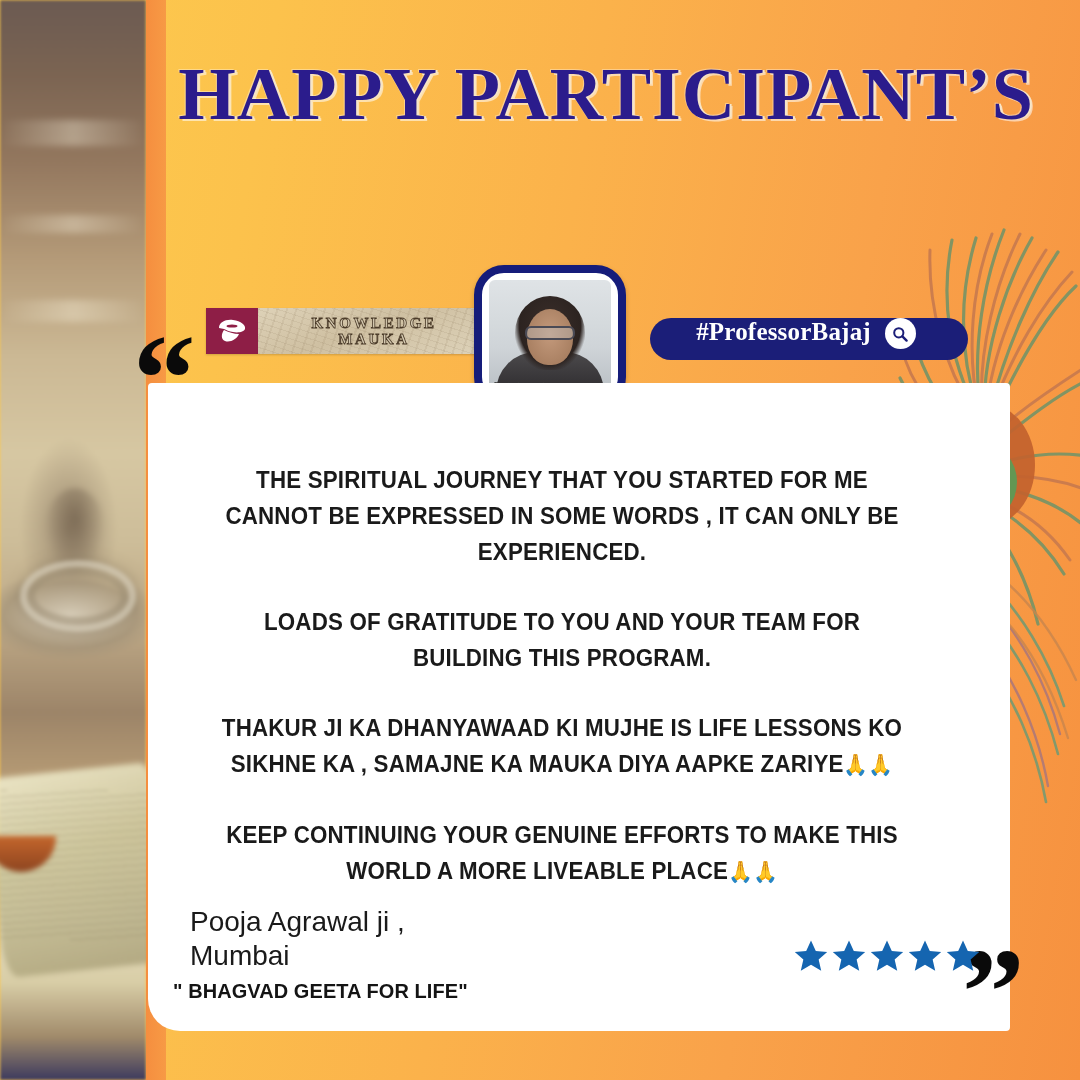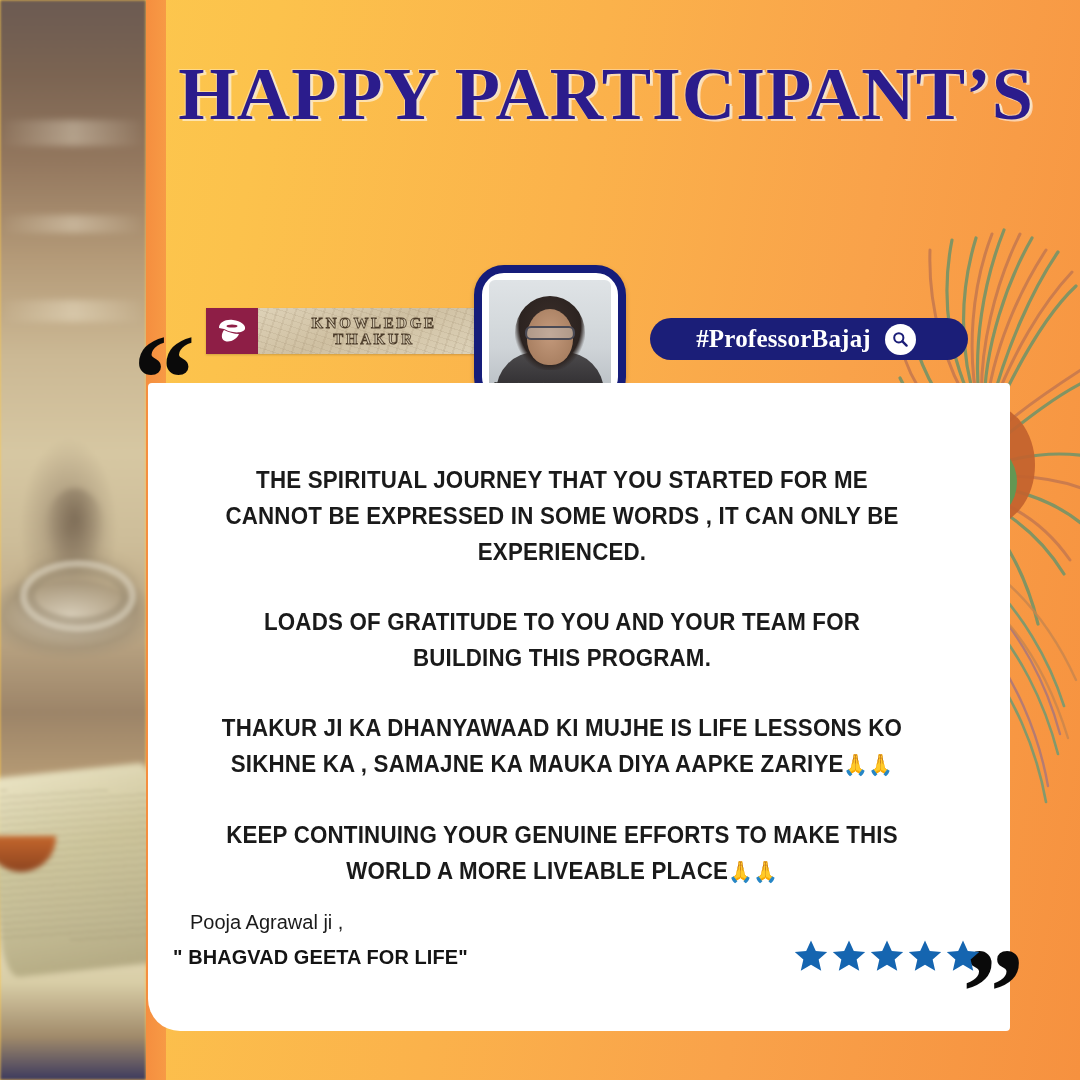--- a/index.html
+++ b/index.html
@@ -180,21 +180,21 @@
     font-size:7px; font-weight:bold; color:#3a3a3a;
     letter-spacing:.2px;
   }
 
   
   .pill {
     position:absolute; left:650px; top:318px;
     width:318px; height:42px;
     background:#1B1E78;
     border-radius:21px;
-    display:flex; align-items:center; justify-content:center;
+    display:flex; justify-content:center;
     gap:14px;
     padding-right:6px;
   }
   .pill-text {
     font-family:"Liberation Serif", serif;
     font-weight:bold; font-size:25px; color:#ffffff;
     letter-spacing:.2px;
   }
   .pill-search {
     width:31px; height:31px; border-radius:50%;
@@ -247,21 +247,21 @@
   .para + .para { margin-top:34px; }
   .emoji { font-size:21px; letter-spacing:0; }
 
   
   .sig {
     position:absolute; left:190px; top:905px;
   }
   .sig-name {
     font-family:"Liberation Sans", sans-serif;
     font-weight:normal;
-    font-size:20px;
+    font-size:28px;
     line-height:34px;
     color:#1A1A1A;
   }
   .sig-prog {
     margin-top:6px;
     margin-left:-17px;
     font-family:"Liberation Sans", sans-serif;
     font-weight:bold;
     font-size:21px;
     letter-spacing:.1px;
@@ -371,21 +371,21 @@
   <div class="logo">
     <div class="logo-mark">
       <svg viewBox="0 0 34 28" xmlns="http://www.w3.org/2000/svg">
         <path d="M4 11 C4 5 11 2 18 3 C26 4 31 8 30 12 C29 15 23 16 18 15 C14 14.5 11 13 9 12 L4 11 Z" fill="#ffffff"></path>
         <path d="M9 13 C13 15 19 17 24 17 C22 22 15 26 10 24 C6 22.5 6 17 9 13 Z" fill="#ffffff"></path>
         <ellipse cx="17" cy="9" rx="5.5" ry="1.6" fill="#8E1E46"></ellipse>
       </svg>
     </div>
     <div class="logo-band">
       <span>KNOWLEDGE</span>
-      <span>THAKUR</span>
+      <span>MAUKA</span>
     </div>
   </div>
 
   <div class="profile">
     <div class="profile-img">
       <div class="p-body"></div>
       <div class="p-hair"></div>
       <div class="p-face"></div>
       <div class="p-glass"></div>
       <div class="p-caption">Pooja Agrawal</div>
@@ -409,20 +409,21 @@
 
   <div class="body-text">
     <p class="para">THE SPIRITUAL JOURNEY THAT YOU STARTED FOR ME CANNOT BE EXPRESSED IN SOME WORDS , IT CAN ONLY BE EXPERIENCED.</p>
     <p class="para">LOADS OF GRATITUDE TO YOU AND YOUR TEAM FOR BUILDING THIS PROGRAM.</p>
     <p class="para"><span>THAKUR JI KA DHANYAWAAD KI MUJHE  IS LIFE LESSONS KO SIKHNE KA , SAMAJNE KA MAUKA DIYA AAPKE ZARIYE</span><span class="emoji">🙏🙏</span></p>
     <p class="para"><span>KEEP CONTINUING YOUR GENUINE EFFORTS TO MAKE THIS WORLD A MORE LIVEABLE PLACE</span><span class="emoji">🙏🙏</span></p>
   </div>
 
   <div class="sig">
     <div class="sig-name">Pooja Agrawal ji ,</div>
+    <div class="sig-name">Mumbai</div>
     <div class="sig-prog">" BHAGVAD GEETA FOR LIFE"</div>
   </div>
 
   <div class="stars" id="star-rating">
       <svg viewBox="0 0 24 24">
         <path d="M12 1.6 L15.2 8.7 L22.8 9.4 L17.1 14.4 L18.8 21.9 L12 17.9 L5.2 21.9 L6.9 14.4 L1.2 9.4 L8.8 8.7 Z" fill="#1565B0"></path>
       </svg>
       <svg viewBox="0 0 24 24">
         <path d="M12 1.6 L15.2 8.7 L22.8 9.4 L17.1 14.4 L18.8 21.9 L12 17.9 L5.2 21.9 L6.9 14.4 L1.2 9.4 L8.8 8.7 Z" fill="#1565B0"></path>
       </svg>

